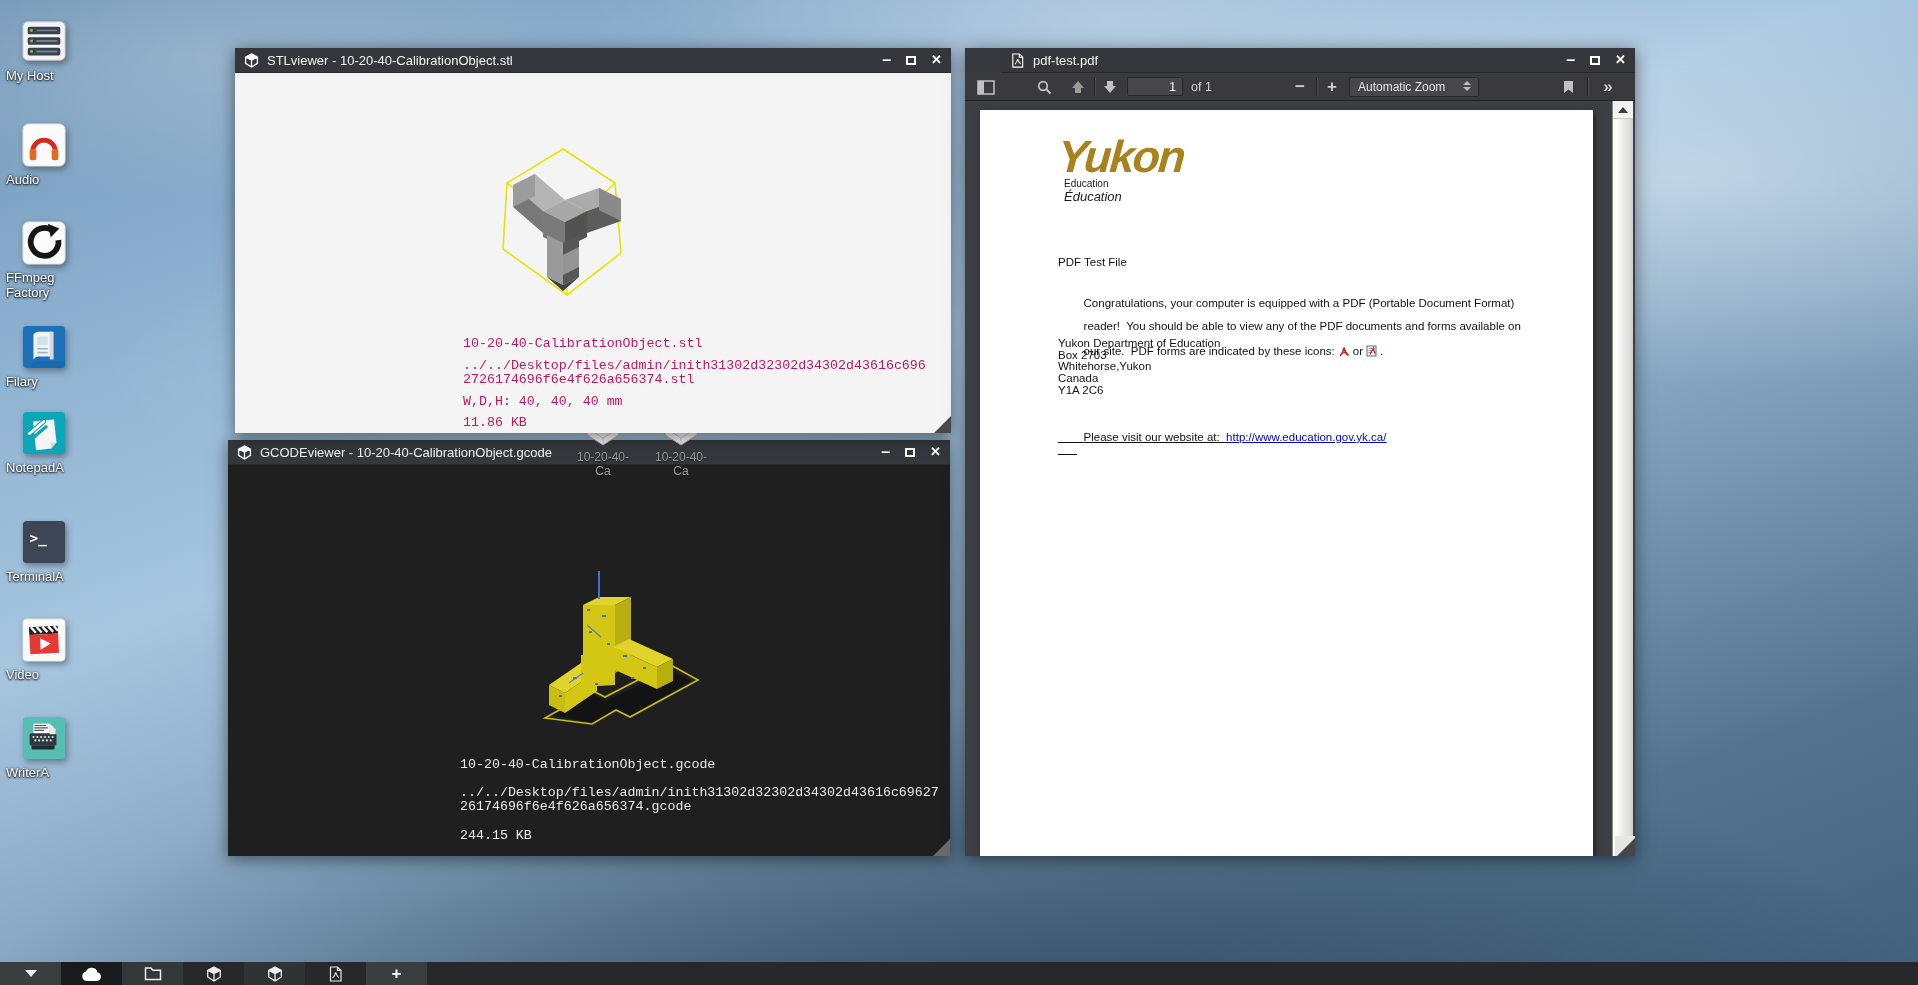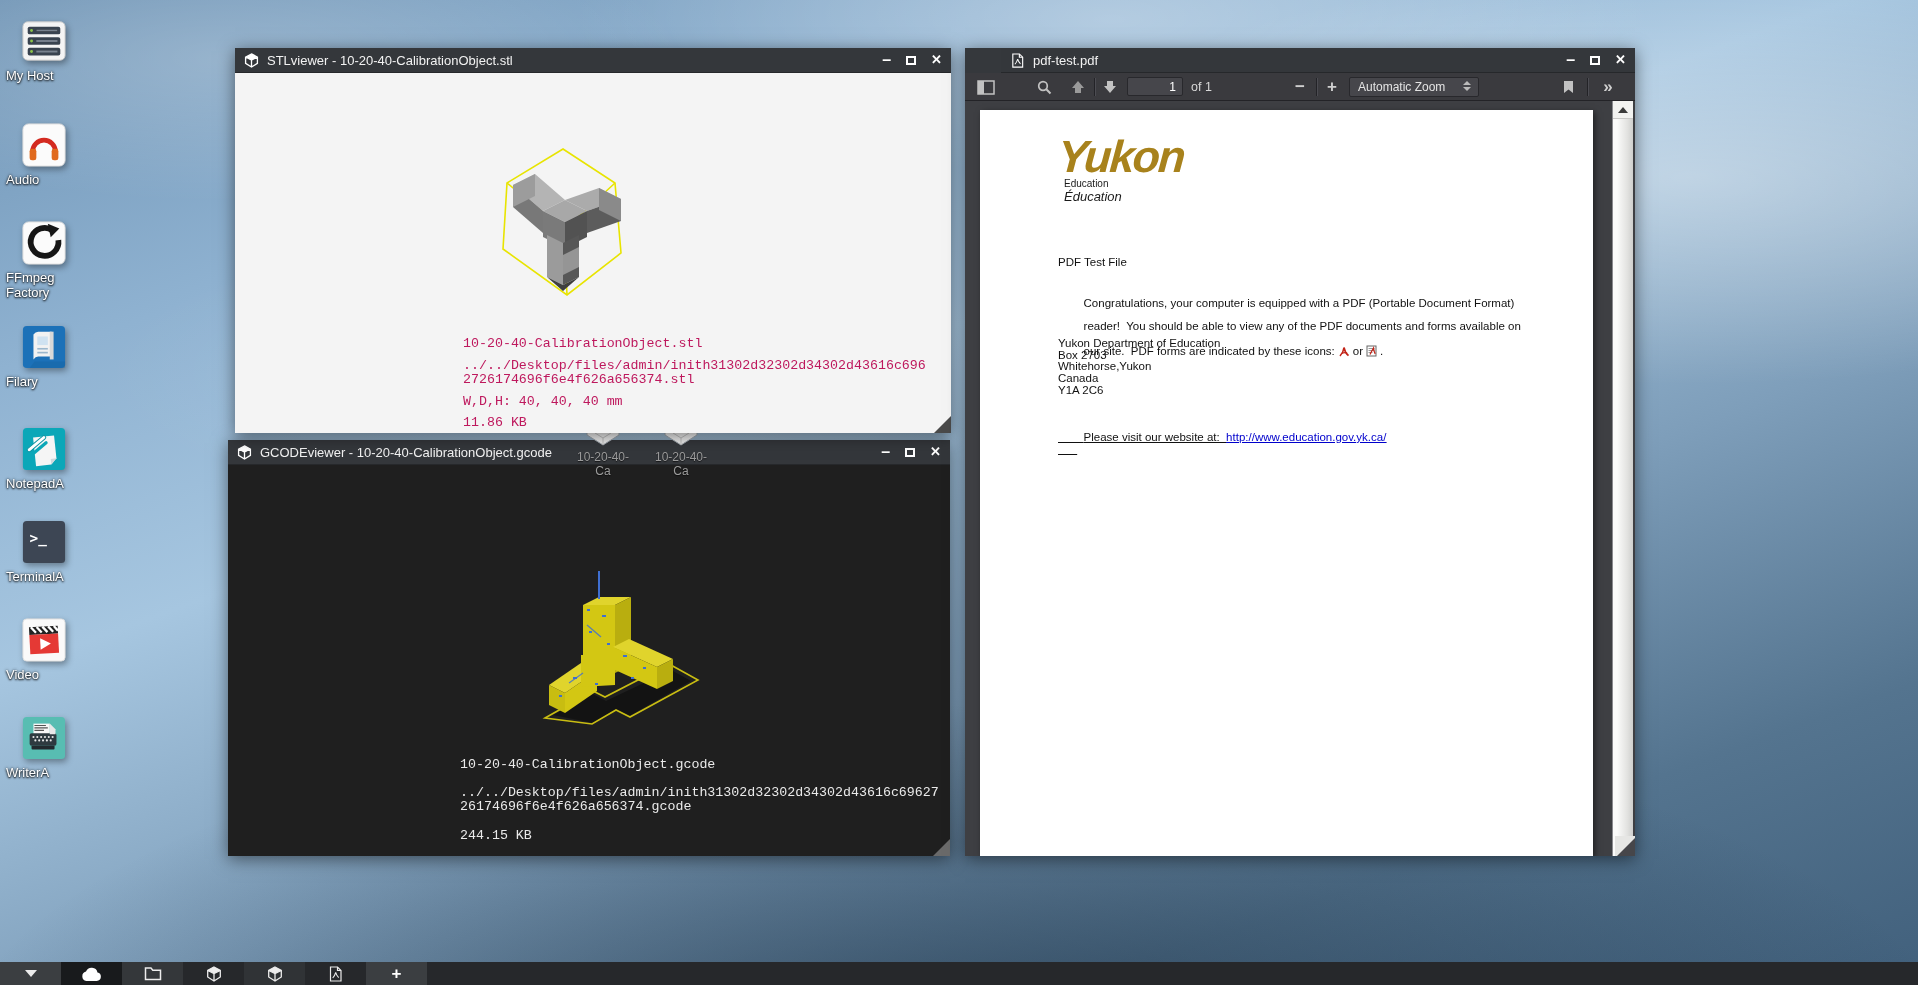--- a/index.html
+++ b/index.html
@@ -150,21 +150,21 @@
     <path d="M14 38 L46 38 L46 45 L9 45 Z" fill="#15599281" opacity=".5"></path>
     <path d="M13 10 q2 -3 5 -3 h14 v26 h-14 q-3 0 -5 3 Z" fill="#f2f2f2"></path>
     <rect x="30" y="7" width="4" height="29" fill="#d8d8d8"></rect>
     <rect x="17" y="12" width="11" height="9" fill="#cfe2f1"></rect>
     <rect x="17" y="24" width="11" height="1.7" fill="#9bb7cd"></rect>
       <rect x="17" y="28" width="11" height="1.7" fill="#9bb7cd"></rect>
   </svg>
   <div class="dicon-label">Filary</div>
 </div>
 
-<div class="dicon" style="top:426px">
+<div class="dicon" style="top:410px">
   <svg class="dicon-img" viewBox="0 0 48 46">
     <rect x="2" y="1" width="44" height="44" rx="4" fill="#0ba7b8"></rect>
     <path d="M14 10 h22 v24 l-6 6 h-16 z" fill="#f5f5f5" transform="rotate(-6 24 24)"></path>
     <path d="M30 34 l6 0 l-6 6 z" fill="#cfd8dc" transform="rotate(-6 24 24)"></path>
     <rect x="10" y="20" width="20" height="3.4" rx="1.7" fill="#0ba7b8" transform="rotate(-40 20 22)"></rect>
     <rect x="8" y="14" width="24" height="4" rx="2" fill="#ffffff" stroke="#0b93a2" transform="rotate(-40 20 22)"></rect>
   </svg>
   <div class="dicon-label">NotepadA</div>
 </div>
 

